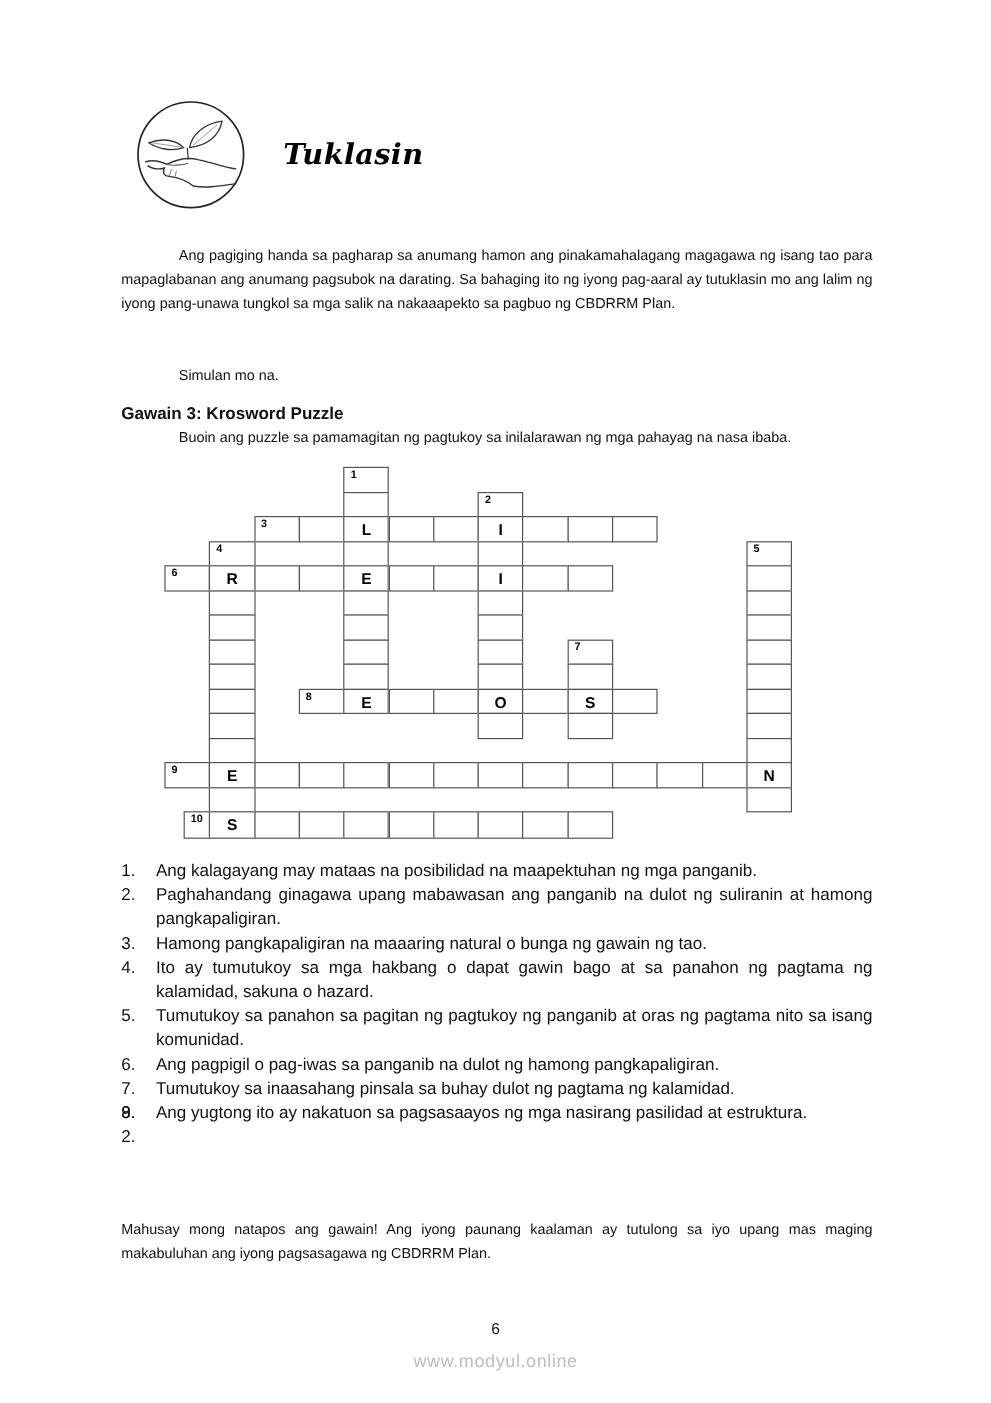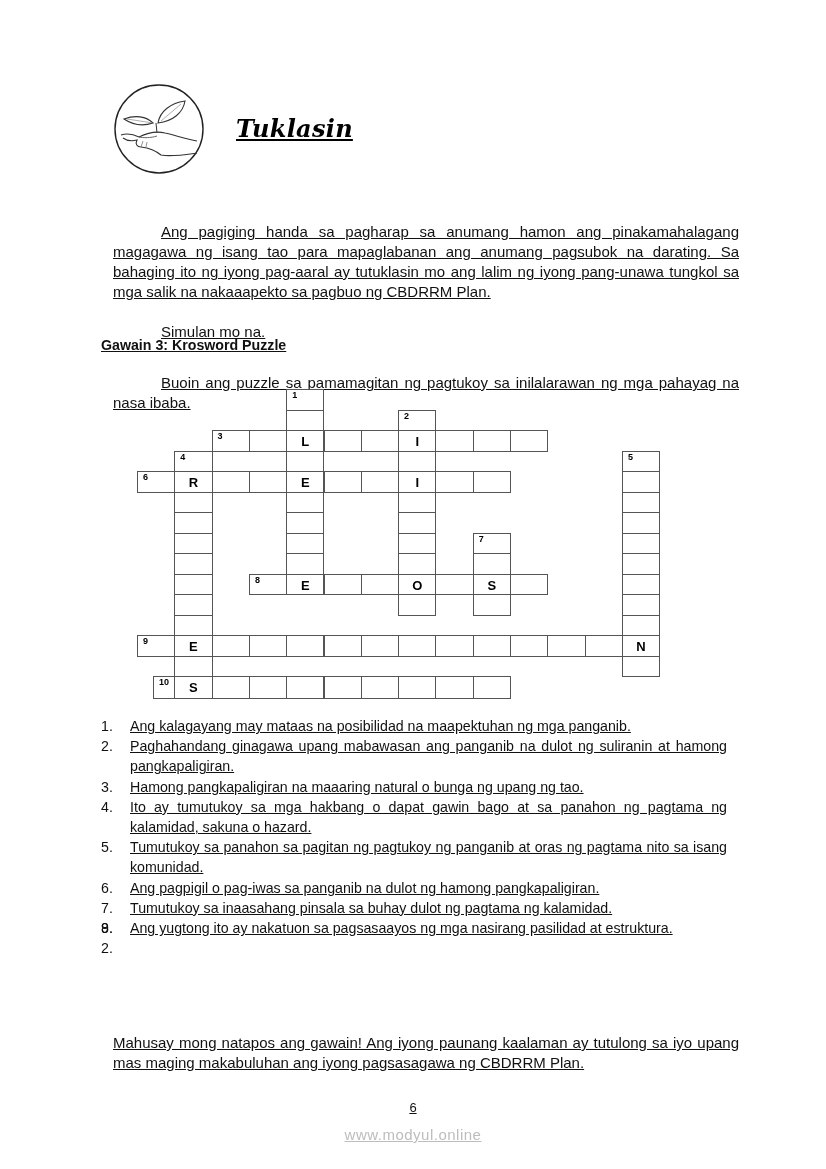--- a/index.html
+++ b/index.html
@@ -1,22 +1,22 @@
 <!DOCTYPE html>
 <html><head>
 <meta charset="utf-8">
 <style>
   html, body { margin: 0; padding: 0; background: #ffffff; }
   body { width: 826px; height: 1169px; position: relative; overflow: hidden;
          font-family: "Liberation Sans", sans-serif; color: #111; }
-  .abs { position: absolute; text-decoration: underline; }
+  .abs { position: absolute; }
   .logo { left: 113px; top: 83px; width: 92px; height: 92px; }
   .title { left: 236px; top: 114px; font-family: "DejaVu Serif", serif; font-weight: bold;
            font-style: italic; font-size: 24px; color: #000; letter-spacing: 0.3px; }
-  .para { left: 113px; width: 626px; font-size: 15px; line-height: 20px; text-align: justify; margin-top: 19px; }
+  .para { left: 101px; width: 626px; font-size: 12px; line-height: 20px; text-align: justify; }
   .para .indent { display: inline-block; width: 48px; }
   .p1 { top: 203px; }
   .p2 { top: 303px; }
   .gawain-title { left: 101px; top: 337px; font-size: 14.2px; font-weight: bold; }
   .p3 { top: 354px; }
   .grid { left: 137px; top: 389px; width: 522px; height: 311px; }
   .cell { position: absolute; box-sizing: border-box; border: 1px solid #555; background: #fff; }
   .cell .num { position: absolute; left: 5px; top: 0px; font-size: 9px; font-weight: bold; color: #000; }
   .cell .ltr { position: absolute; left: 0; right: 0; top: 3px; text-align: center; font-size: 13px; font-weight: bold; color: #000; }
   .clues { left: 101px; top: 716px; width: 626px; font-size: 14.2px; line-height: 20.2px; margin: 0; padding: 0; list-style: none; }
@@ -184,21 +184,21 @@
     <div class="cell" style="left: 186.5px; top: 287px; width: 38.3px; height: 23px;"></div>
     <div class="cell" style="left: 223.8px; top: 287px; width: 38.3px; height: 23px;"></div>
     <div class="cell" style="left: 261.1px; top: 287px; width: 38.3px; height: 23px;"></div>
     <div class="cell" style="left: 298.4px; top: 287px; width: 38.3px; height: 23px;"></div>
     <div class="cell" style="left: 335.7px; top: 287px; width: 38.3px; height: 23px;"></div>
   </div>
 
 <ol class="abs clues" id="clues">
     <li><span class="cnum">1.</span><span>Ang kalagayang may mataas na posibilidad na maapektuhan ng mga panganib.</span></li>
     <li><span class="cnum">2.</span><span>Paghahandang ginagawa upang mabawasan ang panganib na dulot ng suliranin at hamong pangkapaligiran.</span></li>
-    <li><span class="cnum">3.</span><span>Hamong pangkapaligiran na maaaring natural o bunga ng upang ng tao.</span></li>
+    <li><span class="cnum">3.</span><span>Hamong pangkapaligiran na maaaring natural o bunga ng gawain ng tao.</span></li>
     <li><span class="cnum">4.</span><span>Ito ay tumutukoy sa mga hakbang o dapat gawin bago at sa panahon ng pagtama ng kalamidad, sakuna o hazard.</span></li>
     <li><span class="cnum">5.</span><span>Tumutukoy sa panahon sa pagitan ng pagtukoy ng panganib at oras ng pagtama nito sa isang komunidad.</span></li>
     <li><span class="cnum">6.</span><span>Ang pagpigil o pag-iwas sa panganib na dulot ng hamong pangkapaligiran.</span></li>
     <li><span class="cnum">7.</span><span>Tumutukoy sa inaasahang pinsala sa buhay dulot ng pagtama ng kalamidad.</span></li>
     <li><span class="cnum">8.</span></li>
     <li><span class="cnum">9.</span><span>Ang yugtong ito ay nakatuon sa pagsasaayos ng mga nasirang pasilidad at estruktura.</span></li>
     <li><span class="cnum">2.</span></li>
   </ol>
 
 <div class="abs para p4">Mahusay mong natapos ang gawain! Ang iyong paunang kaalaman ay tutulong sa iyo upang mas maging makabuluhan ang iyong pagsasagawa ng CBDRRM Plan.</div>

